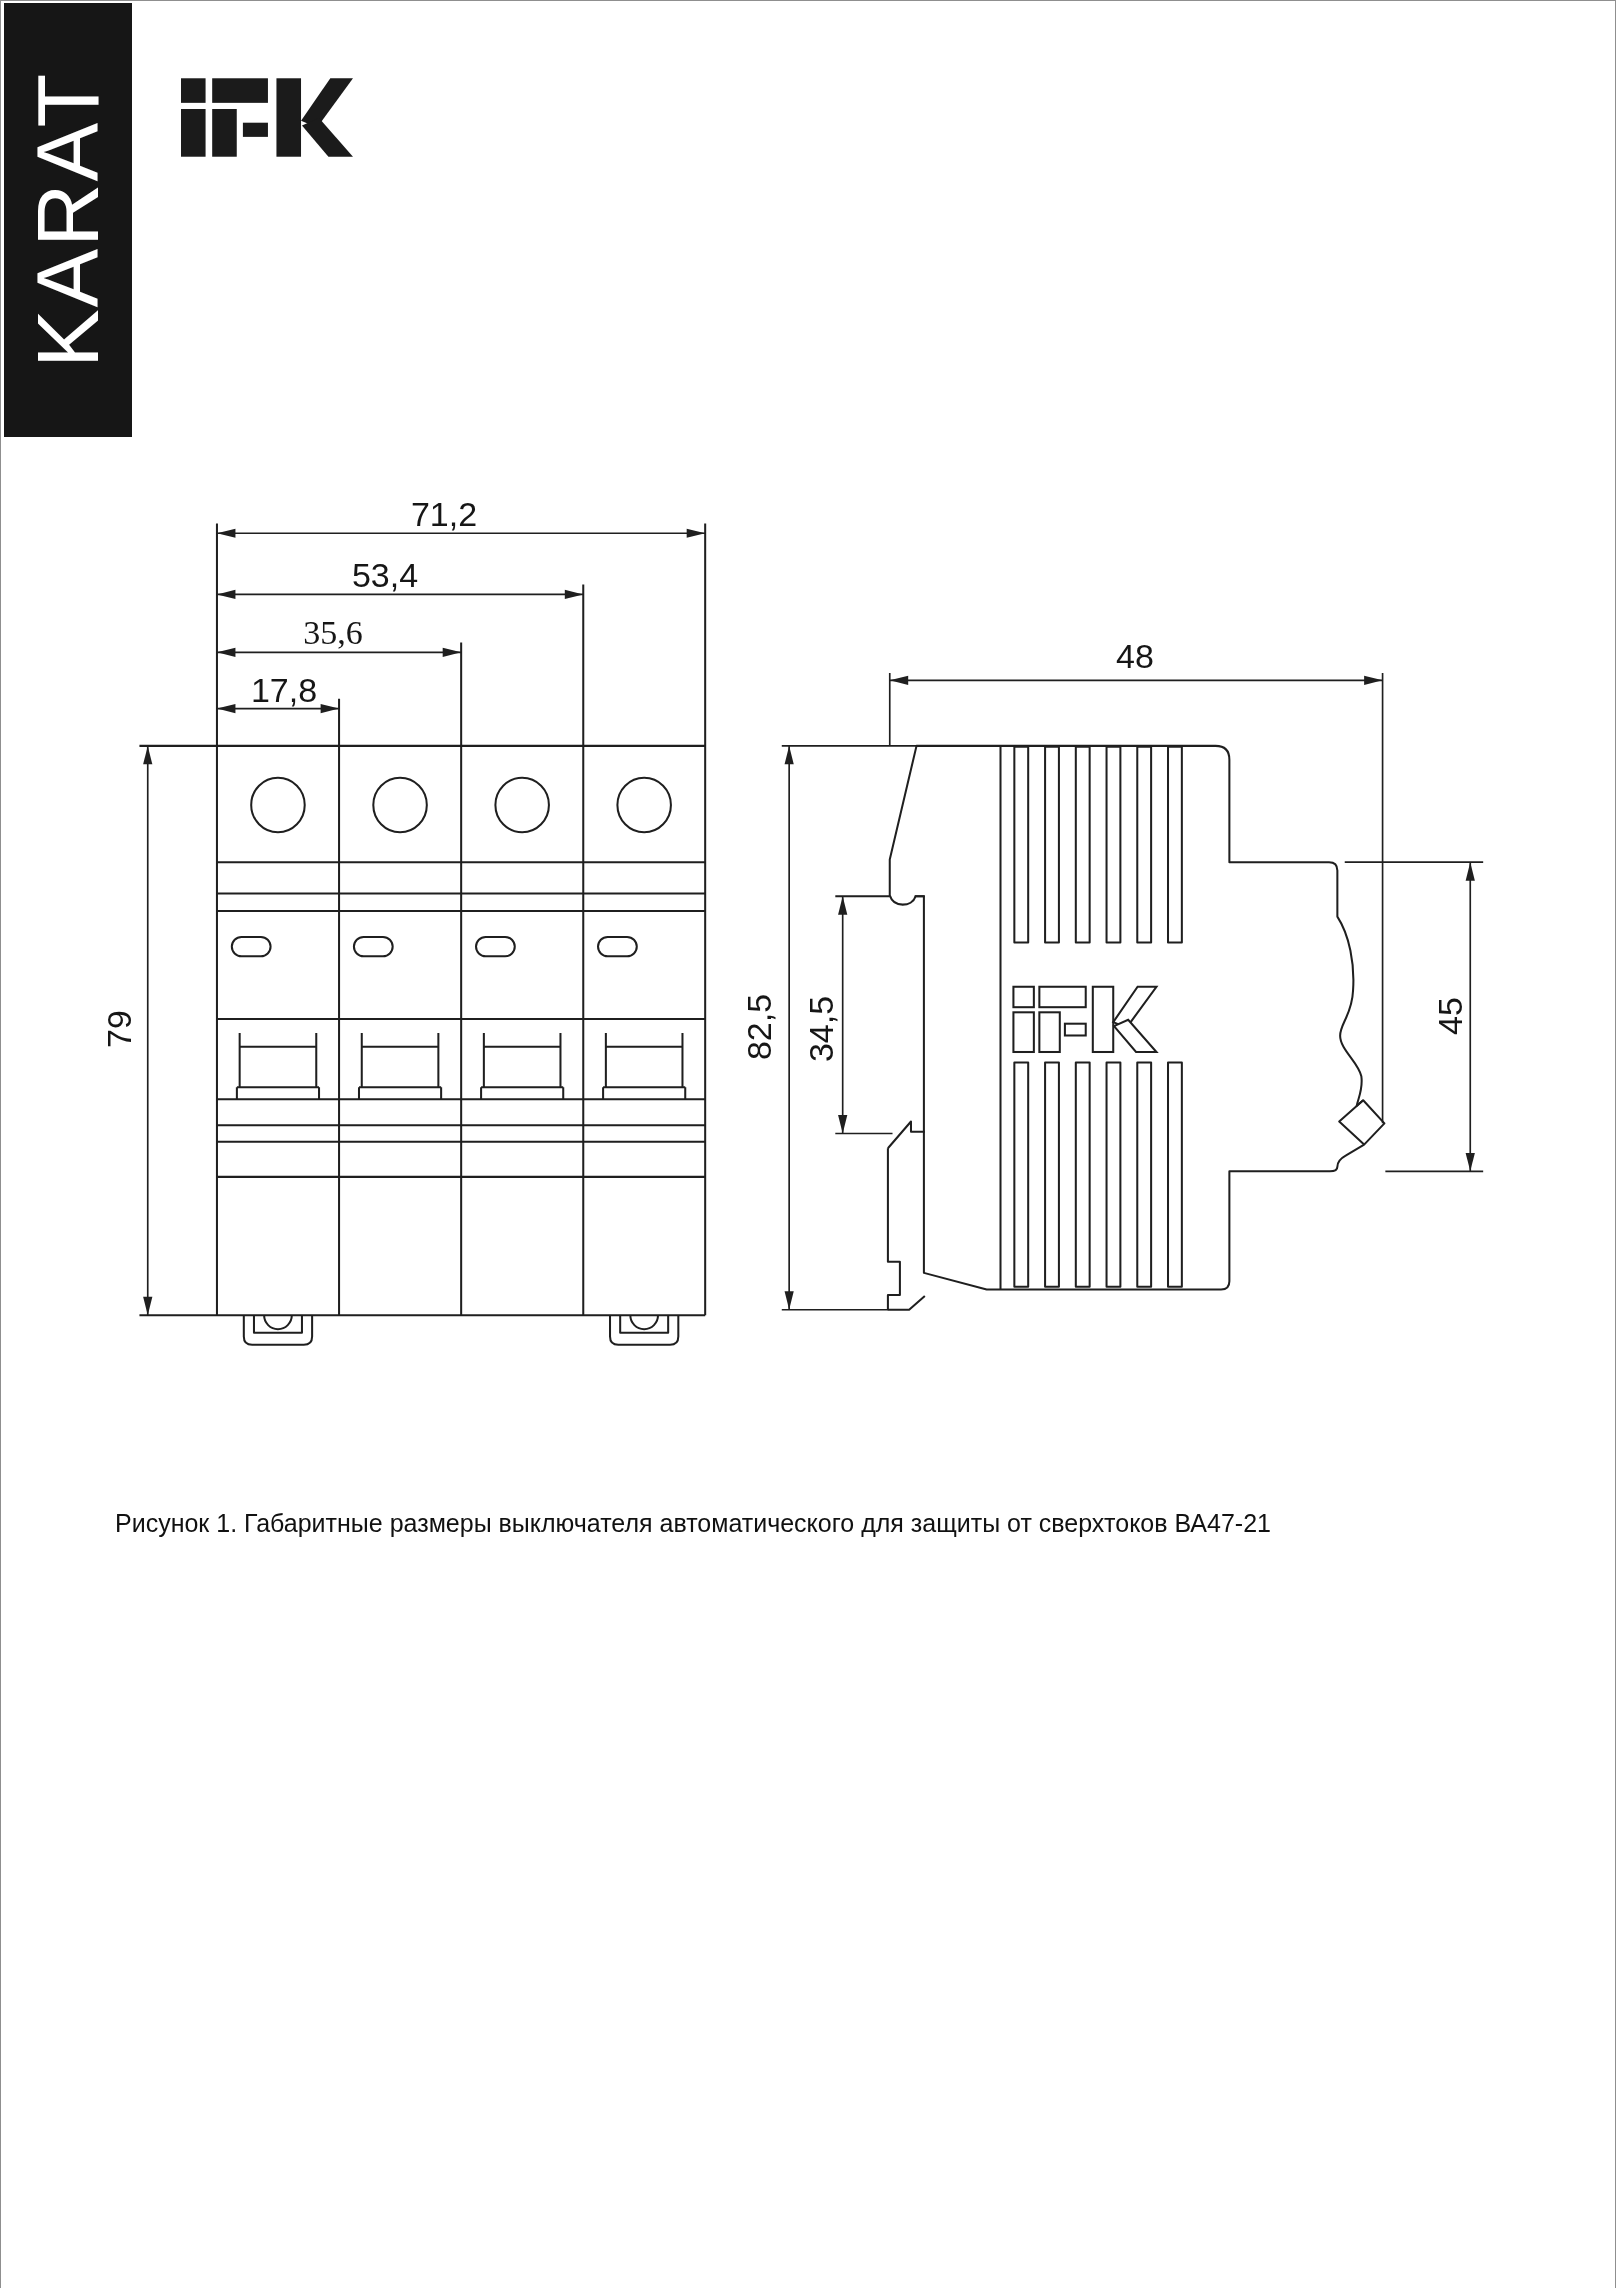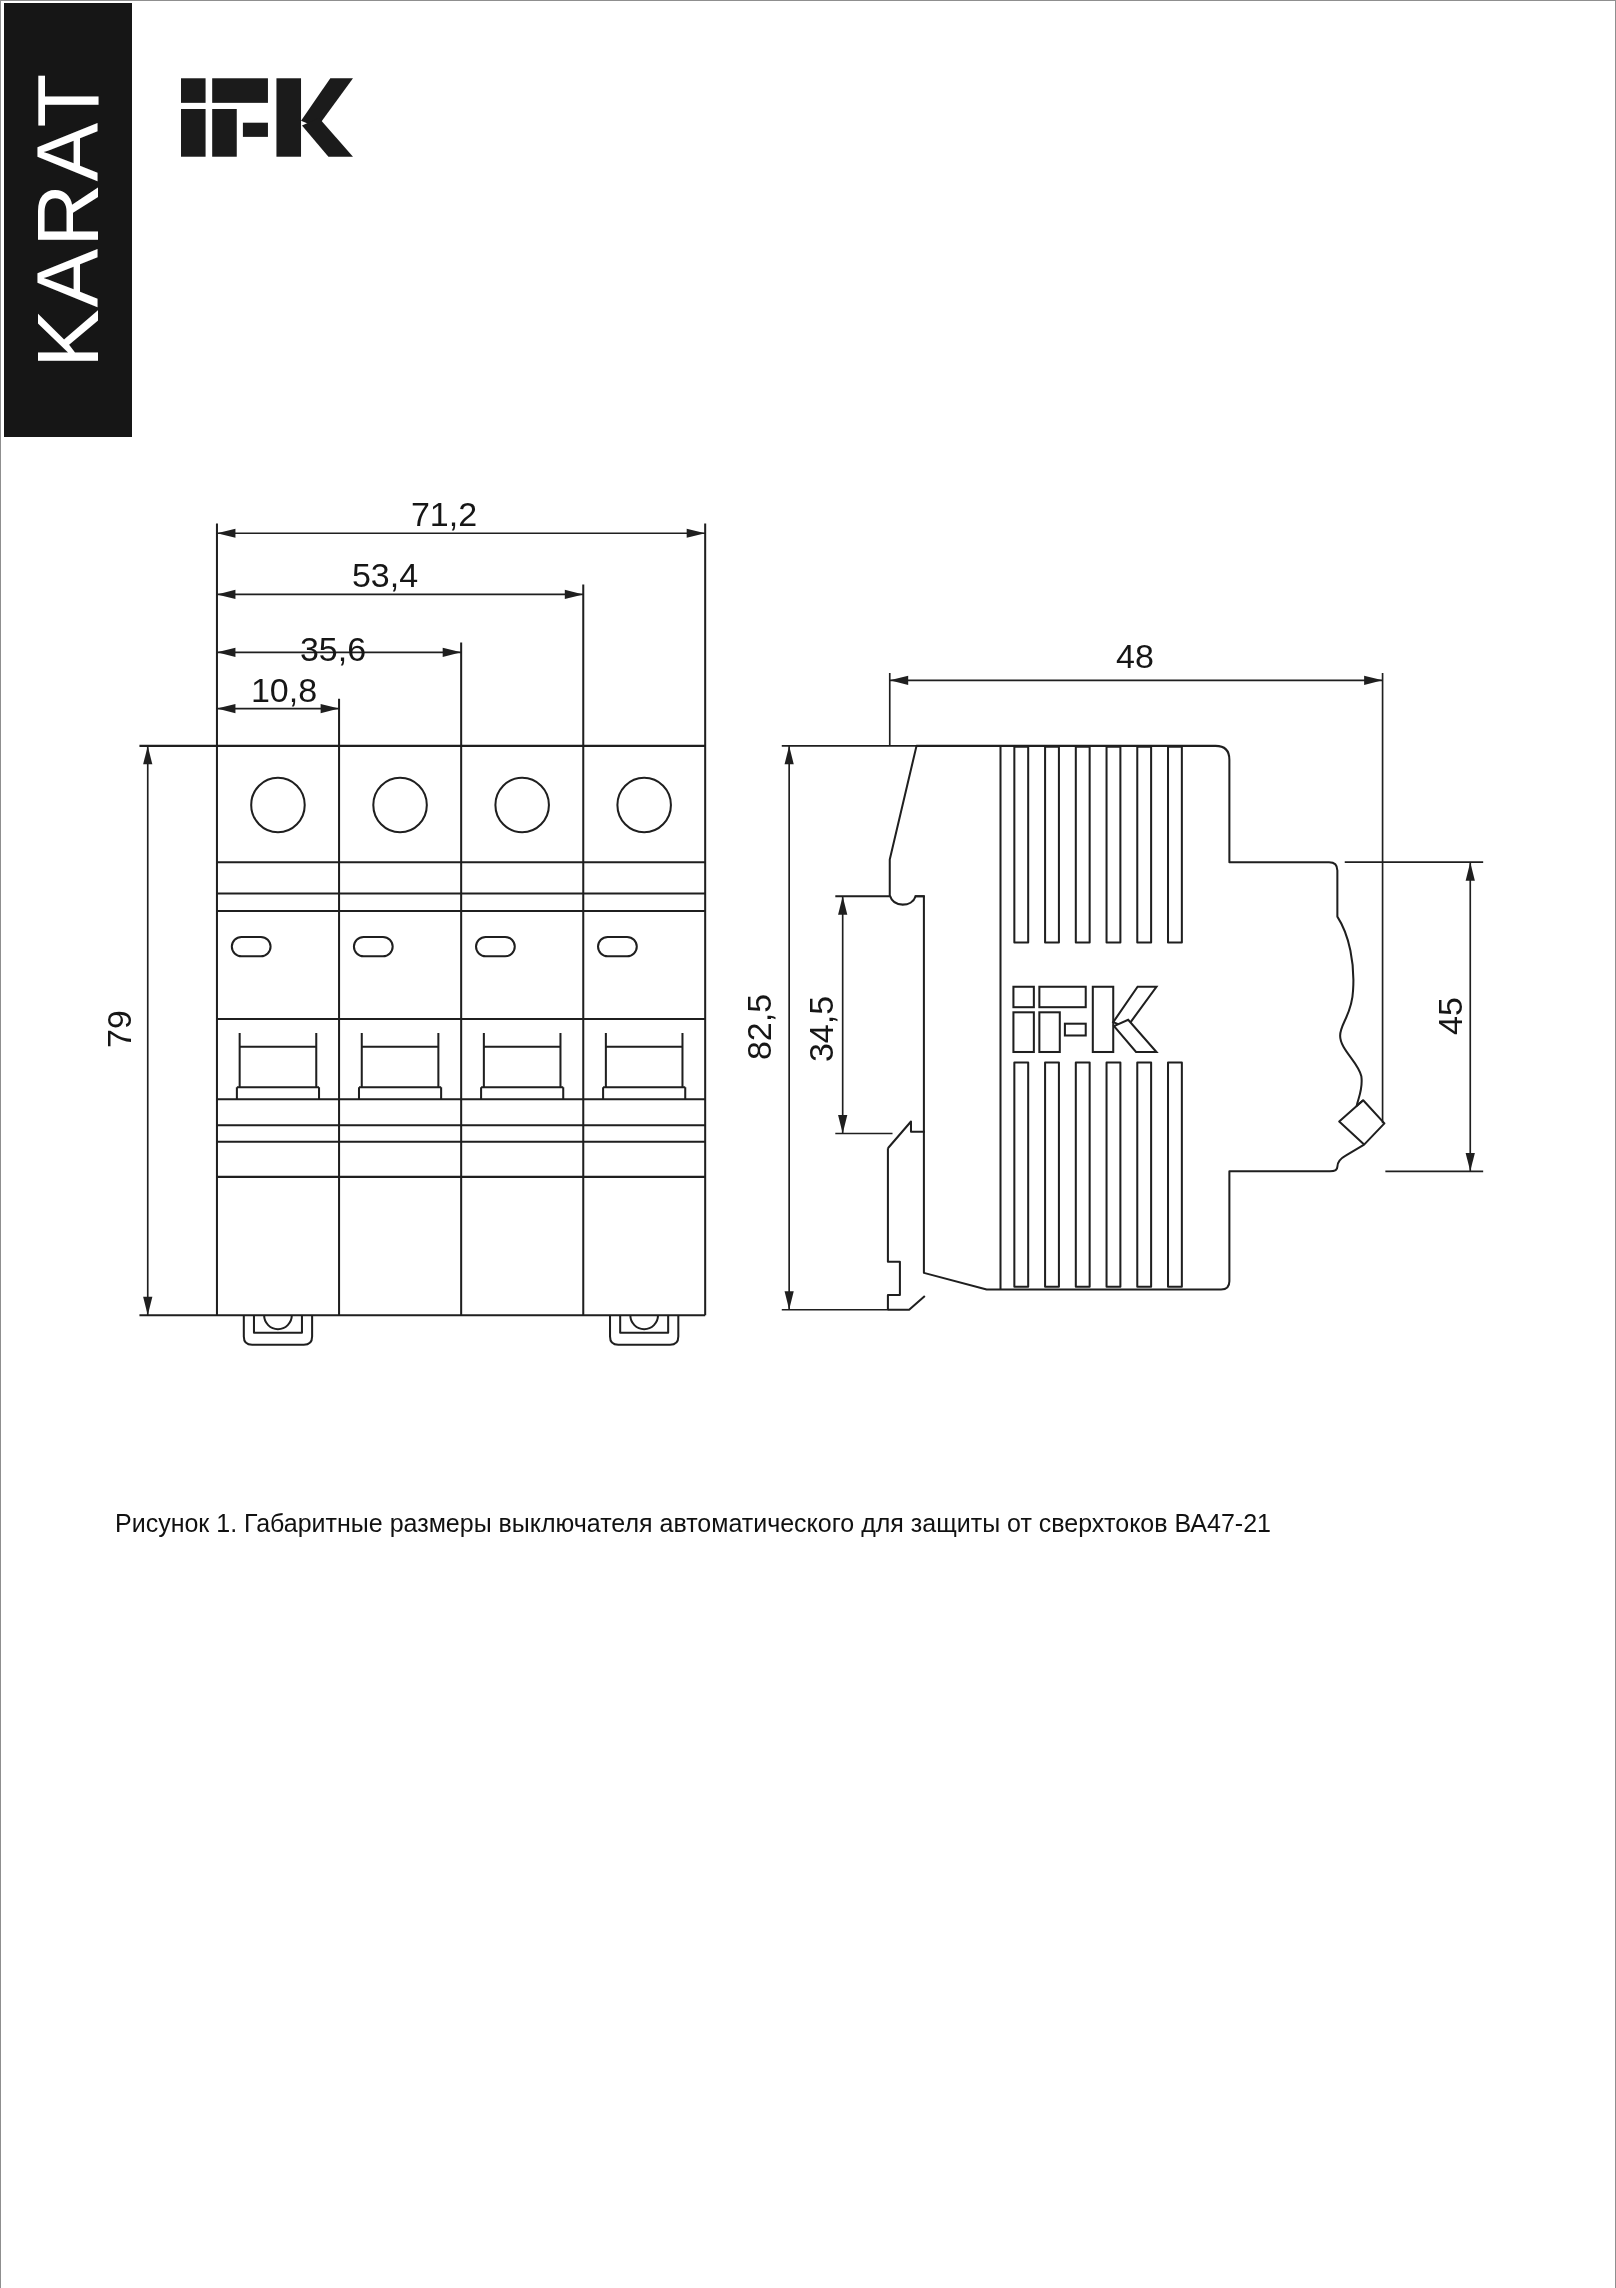--- a/index.html
+++ b/index.html
@@ -185,22 +185,22 @@
 
         <path class="dm" d="M1592,933 V1268 M1456,933 H1606 M1500,1268 H1606"></path>
         <polygon class="ar" points="1592,933 1587,953 1597,953"></polygon>
         <polygon class="ar" points="1592,1268 1587,1248 1597,1248"></polygon>
       </g>
     </g>
   </svg>
 
   <div class="dim-label" style="left:443px;top:513px;">71,2</div>
   <div class="dim-label" style="left:384px;top:574px;">53,4</div>
-  <div class="dim-label" style="left:332px;top:648px;">35,6</div>
-  <div class="dim-label" style="left:283px;top:689px;">10,8</div>
+  <div class="dim-label" style="left:332px;top:632px;font-family:Liberation Serif, serif;">35,6</div>
+  <div class="dim-label" style="left:283px;top:689px;">17,8</div>
   <div class="dim-label rot" style="left:118px;top:1028px;">79</div>
 
   <div class="dim-label" style="left:1134px;top:655px;">48</div>
   <div class="dim-label rot" style="left:758px;top:1026px;">82,5</div>
   <div class="dim-label rot" style="left:820px;top:1028px;">34,5</div>
   <div class="dim-label rot" style="left:1449px;top:1015px;">45</div>
 
   <div id="caption">Рисунок 1. Габаритные размеры выключателя автоматического для защиты от сверхтоков ВА47-21</div>
 
 </div>

